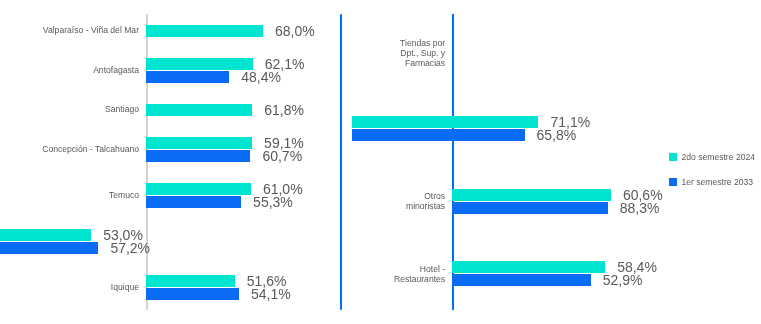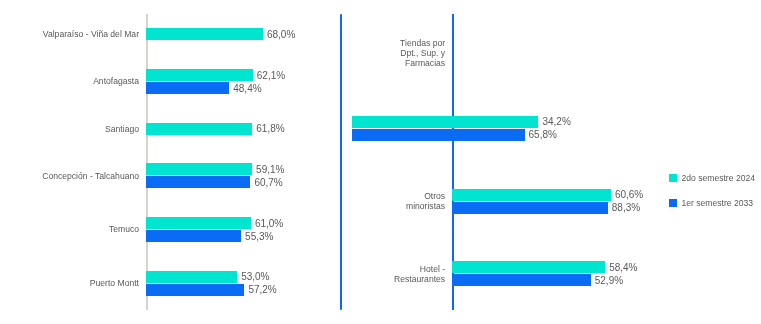--- a/index.html
+++ b/index.html
@@ -106,31 +106,31 @@
     height: 12px;
   }
   .bar {
     height: 12px;
     border-radius: 0;
   }
   .bar.s2 { background: #00E5D0; }
   .bar.s1 { background: #0A6BF5; }
 
   .val {
-    font-size: 10px;
+    font-size: 14px;
     color: #595959;
-    padding-left: 4px;
+    padding-left: 12px;
     white-space: nowrap;
   }
 
   
   .legend {
     position: absolute;
     right: 6px;
-    top: 173px;
+    top: 152px;
     display: flex;
     flex-direction: column;
     gap: 15px;
     text-align: right;
   }
   .legend-item {
     display: flex;
     flex-direction: row;
     align-items: center;
     gap: 4px;
@@ -208,29 +208,41 @@
                 <div class="bar s2" style="width: 104.92px;"></div>
                 <span class="val">61,0%</span>
               </div>
               <div class="barline">
                 <div class="bar s1" style="width: 95.116px;"></div>
                 <span class="val">55,3%</span>
               </div>
             </div>
           </div>
           <div class="row">
-            <div class="cat-label">Puerto Montt</div>
             <div class="bars">
               <div class="barline">
                 <div class="bar s2" style="width: 91.16px;"></div>
                 <span class="val">53,0%</span>
               </div>
               <div class="barline">
                 <div class="bar s1" style="width: 98.384px;"></div>
                 <span class="val">57,2%</span>
+              </div>
+            </div>
+          </div>
+          <div class="row">
+            <div class="cat-label">Iquique</div>
+            <div class="bars">
+              <div class="barline">
+                <div class="bar s2" style="width: 88.752px;"></div>
+                <span class="val">51,6%</span>
+              </div>
+              <div class="barline">
+                <div class="bar s1" style="width: 93.052px;"></div>
+                <span class="val">54,1%</span>
               </div>
             </div>
           </div>
         </div>
     </div>
   </div>
 
   <div class="divider"></div>
 
   <div class="panel panel-right">
@@ -239,21 +251,21 @@
       <div class="rows" id="rows-right">
           <div class="row">
             <div class="cat-label">Tiendas por
 Dpt., Sup. y
 Farmacias</div>
           </div>
           <div class="row">
             <div class="bars">
               <div class="barline">
                 <div class="bar s2" style="width: 186.282px;"></div>
-                <span class="val">34,2%</span>
+                <span class="val">71,1%</span>
               </div>
               <div class="barline">
                 <div class="bar s1" style="width: 172.396px;"></div>
                 <span class="val">65,8%</span>
               </div>
             </div>
           </div>
           <div class="row">
             <div class="cat-label">Otros
 minoristas</div>

